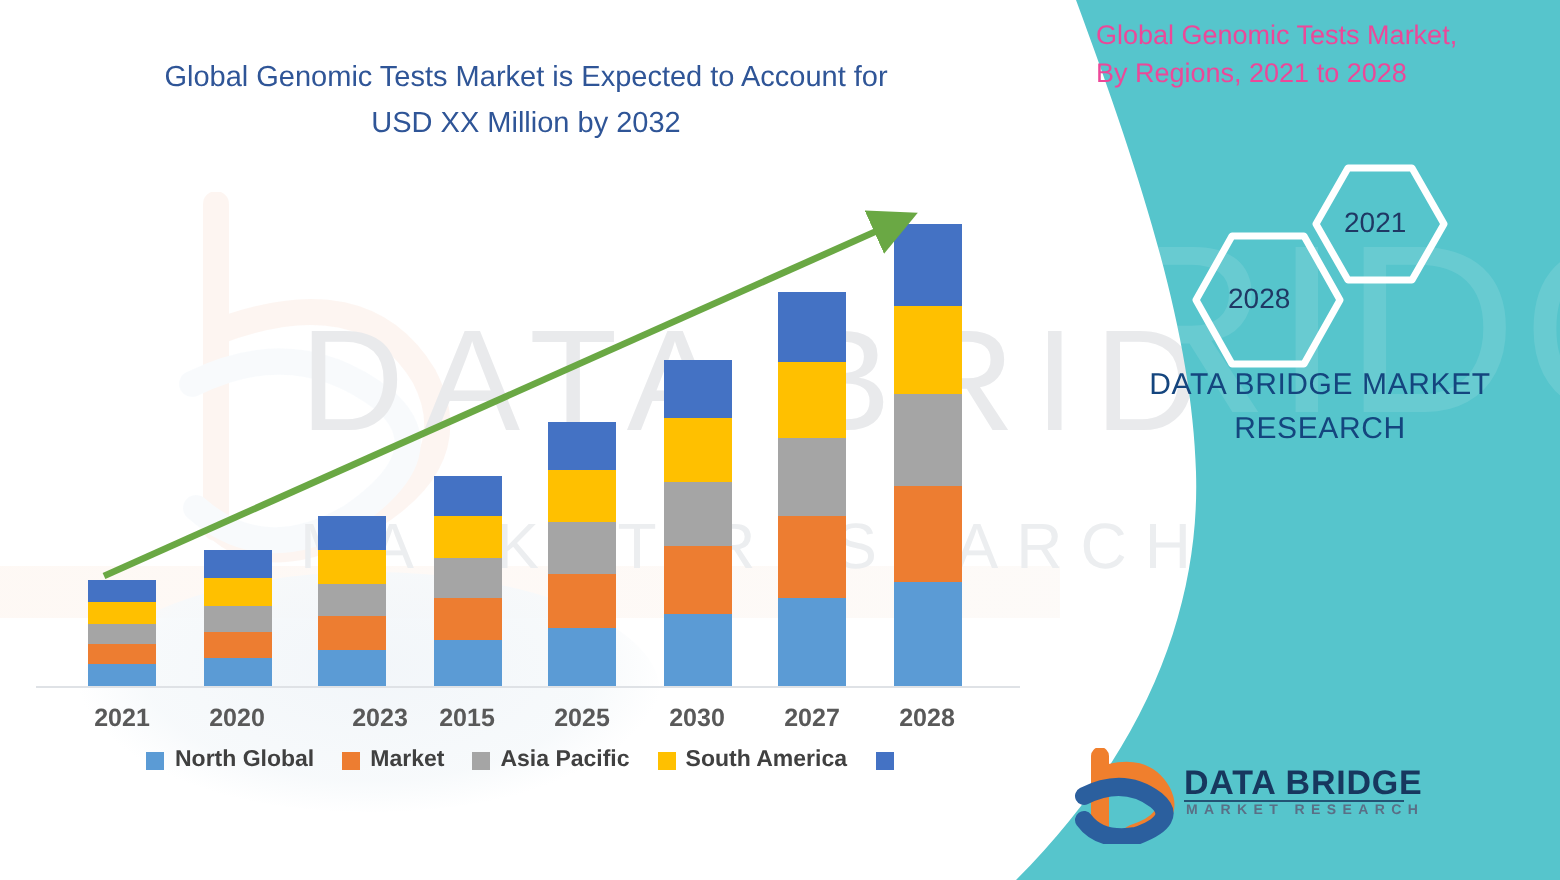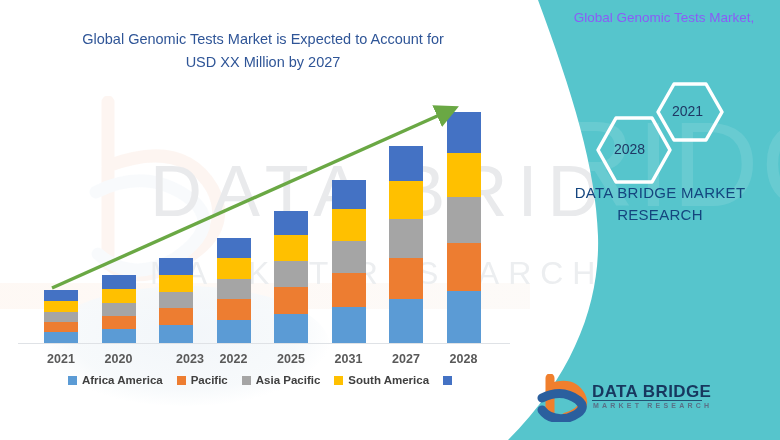--- a/index.html
+++ b/index.html
@@ -36,21 +36,21 @@
     position:absolute;left:40px;top:286px;width:290px;height:120px;
     border-radius:50%;
     background:radial-gradient(ellipse at 50% 40%, #f1f5f9 0%, #f6f9fb 55%, rgba(255,255,255,0) 72%);
     opacity:.9;
   }
 
   
   .teal-panel{position:absolute;right:0;top:0;width:300px;height:440px;}
   .panel-title{
     position:absolute;left:548px;top:8px;width:232px;
-    text-align:center;color:#8b5cf6;font-size:13.5px;line-height:19px;
+    text-align:left;color:#ec4899;font-size:13.5px;line-height:19px;
   }
   .hexes{position:absolute;left:588px;top:82px;width:150px;height:110px;}
   .hex-label{
     position:absolute;color:#1f3864;font-size:14px;font-weight:400;
   }
   .dbmr{
     position:absolute;left:540px;top:182px;width:240px;text-align:center;
     color:#14457e;font-size:15px;line-height:22px;letter-spacing:.3px;
   }
   .logo{position:absolute;left:536px;top:374px;width:210px;height:48px;}
@@ -112,20 +112,21 @@
       </defs>
       <path d="M58 0 L300 0 L300 440 L28 440 C96 372 120 300 118 236 C116 168 92 92 58 0 Z" fill="#56c5cc"></path>
       <g clip-path="url(#tealclip)">
         <text x="-14" y="206" font-family="Liberation Sans, sans-serif" font-size="120" fill="#ffffff" fill-opacity="0.11" letter-spacing="2">BRIDGE</text>
       </g>
     </svg>
   </div>
 
   <div class="panel-title">
     <div>Global Genomic Tests Market,</div>
+    <div>By Regions, 2021 to 2028</div>
   </div>
 
   <div class="hexes">
     <svg width="150" height="110" viewBox="0 0 150 110" style="position:absolute;left:0;top:0;">
       <polygon points="86,2 118,2 134,30 118,58 86,58 70,30" fill="none" stroke="#ffffff" stroke-width="3.5" stroke-linejoin="round"></polygon>
       <polygon points="28,36 64,36 82,68 64,100 28,100 10,68" fill="none" stroke="#ffffff" stroke-width="3.5" stroke-linejoin="round"></polygon>
     </svg>
     <div class="hex-label" style="left:84px;top:21px;">2021</div>
     <div class="hex-label" style="left:26px;top:59px;">2028</div>
   </div>
@@ -138,21 +139,21 @@
   <svg class="logo" viewBox="0 0 210 48">
     <path d="M14 4 L14 40 M14 14 Q36 6 45 22 Q52 36 30 43" fill="none" stroke="#f07f2d" stroke-width="9" stroke-linecap="round"></path>
     <path d="M6 24 Q26 14 42 26 Q54 36 32 44 Q14 47 6 36" fill="none" stroke="#2b5f9e" stroke-width="9" stroke-linecap="round"></path>
   </svg>
   <div class="logo-txt">DATA BRIDGE</div>
   <div class="logo-rule"></div>
   <div class="logo-sub">MARKET RESEARCH</div>
 
   <div class="chart-title">
     <div>Global Genomic Tests Market is Expected to Account for</div>
-    <div>USD XX Million by 2027</div>
+    <div>USD XX Million by 2032</div>
   </div>
 
   <div class="plot">
     <div class="axis-line"></div>
     <div id="bars">
         <div class="bar" style="left: 44px;">
           <span class="seg" style="height: 11px; background: rgb(68, 114, 196);"></span>
           <span class="seg" style="height: 11px; background: rgb(255, 192, 0);"></span>
           <span class="seg" style="height: 10px; background: rgb(165, 165, 165);"></span>
           <span class="seg" style="height: 10px; background: rgb(237, 125, 49);"></span>
@@ -205,45 +206,45 @@
           <span class="seg" style="height: 44px; background: rgb(255, 192, 0);"></span>
           <span class="seg" style="height: 46px; background: rgb(165, 165, 165);"></span>
           <span class="seg" style="height: 48px; background: rgb(237, 125, 49);"></span>
           <span class="seg" style="height: 52px; background: rgb(91, 155, 213);"></span>
         </div>
       </div>
     <div id="xlabels">
         <div class="xlab" style="left: 31px;">2021</div>
         <div class="xlab" style="left: 88.5px;">2020</div>
         <div class="xlab" style="left: 160px;">2023</div>
-        <div class="xlab" style="left: 203.5px;">2022</div>
+        <div class="xlab" style="left: 203.5px;">2015</div>
         <div class="xlab" style="left: 261px;">2025</div>
-        <div class="xlab" style="left: 318.5px;">2031</div>
+        <div class="xlab" style="left: 318.5px;">2030</div>
         <div class="xlab" style="left: 376px;">2027</div>
         <div class="xlab" style="left: 433.5px;">2028</div>
       </div>
 
     <svg width="530" height="440" viewBox="0 0 530 440" style="position:absolute;left:0;top:0;pointer-events:none;">
       <defs>
         <marker id="ah" markerWidth="7" markerHeight="7" refX="2.2" refY="3.5" orient="auto">
           <path d="M0,0 L7,3.5 L0,7 Z" fill="#6aa844"></path>
         </marker>
       </defs>
       <line x1="52" y1="288" x2="444" y2="113" stroke="#6aa844" stroke-width="3.4" marker-end="url(#ah)"></line>
     </svg>
   </div>
 
   <div class="legend" id="legend">
       <div class="lg-item">
         <span class="lg-sw" style="background: rgb(91, 155, 213);"></span>
-        <span class="lg-tx">Africa America</span>
+        <span class="lg-tx">North Global</span>
       </div>
       <div class="lg-item">
         <span class="lg-sw" style="background: rgb(237, 125, 49);"></span>
-        <span class="lg-tx">Pacific</span>
+        <span class="lg-tx">Market</span>
       </div>
       <div class="lg-item">
         <span class="lg-sw" style="background: rgb(165, 165, 165);"></span>
         <span class="lg-tx">Asia Pacific</span>
       </div>
       <div class="lg-item">
         <span class="lg-sw" style="background: rgb(255, 192, 0);"></span>
         <span class="lg-tx">South America</span>
       </div>
       <div class="lg-item">

